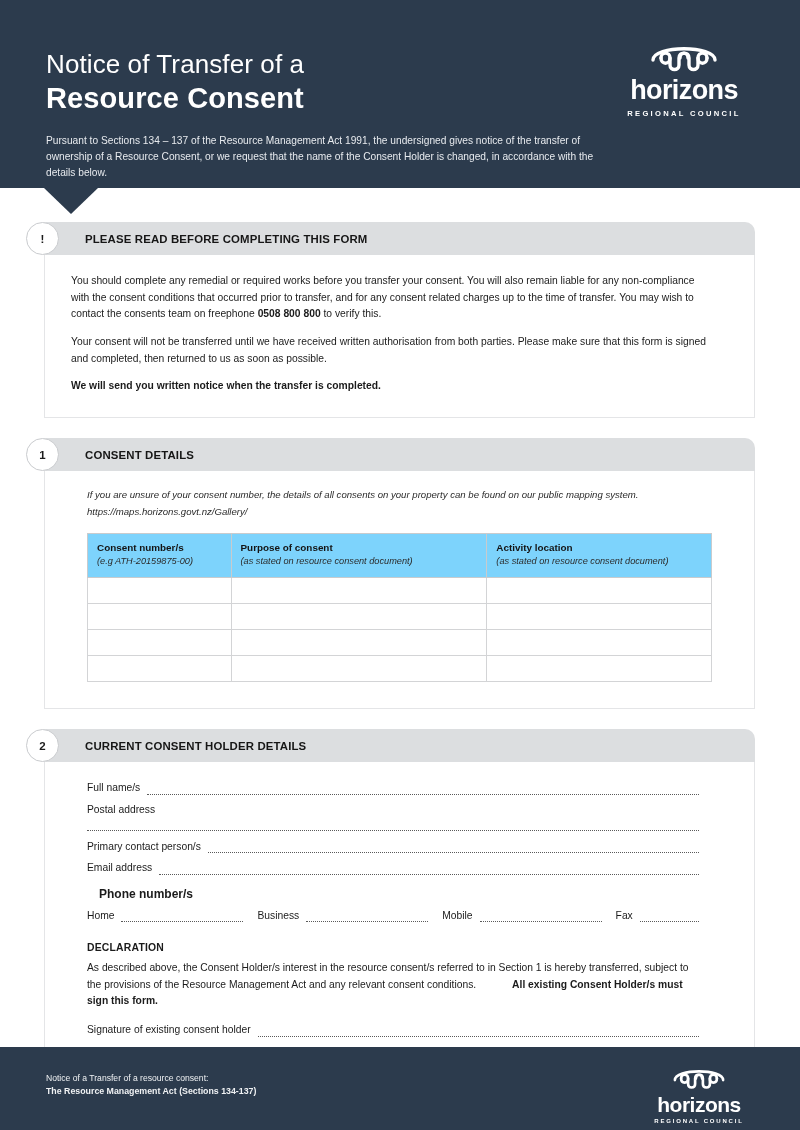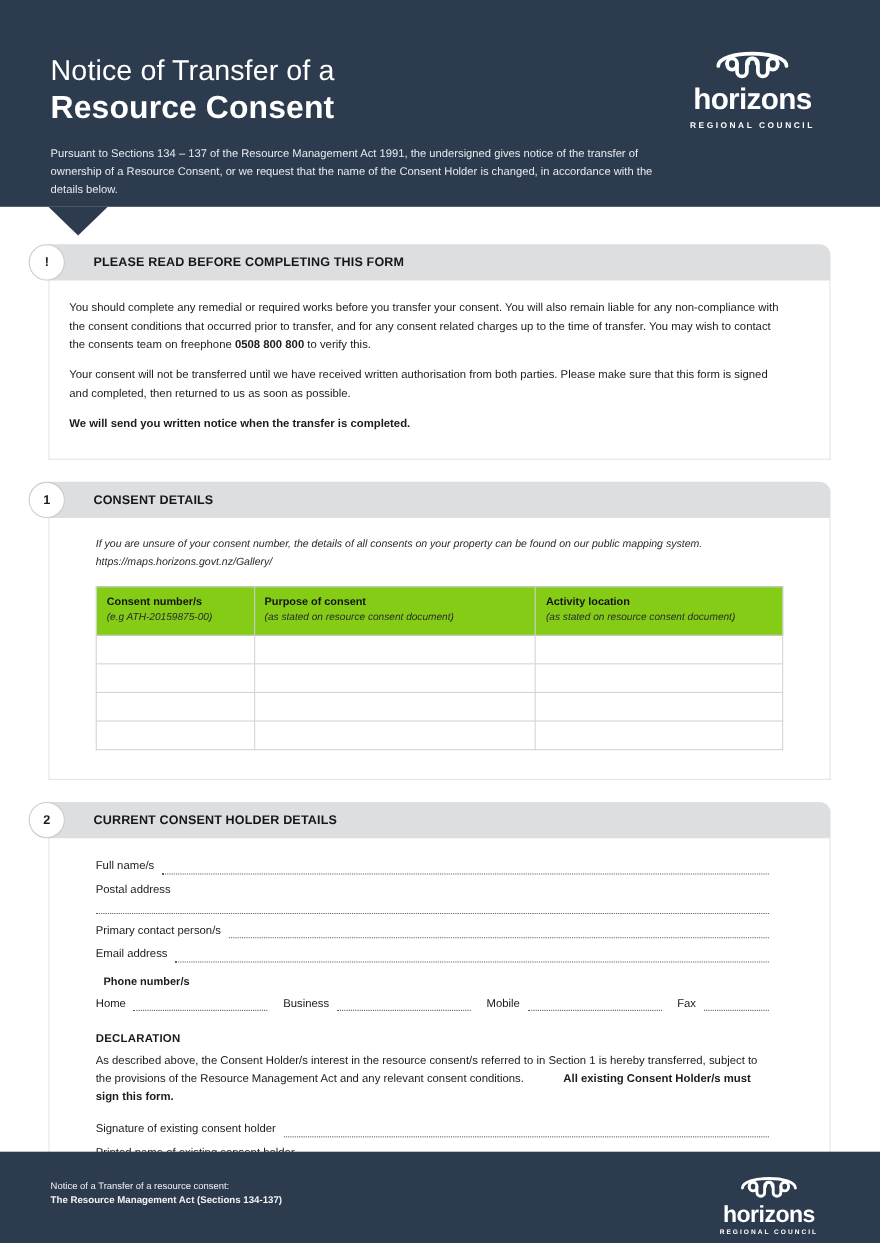--- a/index.html
+++ b/index.html
@@ -135,21 +135,21 @@
   .sec-body {
     background: #ffffff;
     border: 1px solid #e4e5e7;
     border-top: none;
     margin-left: 18px;
     margin-right: 19px;
     box-sizing: border-box;
   }
 
   
-  .read-body { padding: 18px 42px 22px 18px; }
+  .read-body { padding: 18px 42px 22px 26px; }
   .read-body p {
     margin: 0 0 11px 0;
     font-size: 10.3px;
     line-height: 1.62;
     color: #1b1b1b;
   }
   .read-body p:last-child { margin-bottom: 0; }
   .read-body b { font-weight: 700; }
 
   
@@ -160,21 +160,21 @@
     line-height: 1.75;
     color: #2a2a2a;
     margin: 0 0 12px 0;
   }
   table.consent {
     width: 100%;
     border-collapse: collapse;
     table-layout: fixed;
   }
   table.consent th {
-    background: #84cc16;
+    background: #7dd3fc;
     border: 1px solid #c9cbcd;
     text-align: left;
     padding: 8px 9px 9px 9px;
     vertical-align: top;
   }
   table.consent td {
     border: 1px solid #d3d4d6;
     height: 25px;
     padding: 0;
   }
@@ -223,23 +223,23 @@
     color: #1b1b1b;
     margin: 0 0 14px 0;
     line-height: 1.2;
   }
   .fullrule {
     border-bottom: 1.6px dotted #5a5a5a;
     height: 0;
     margin-bottom: 10px;
   }
   .phone-head {
-    font-size: 10px;
-    font-weight: 700;
-    margin: 12px 0 9px 7px;
+    font-size: 12px;
+    font-weight: 700;
+    margin: 12px 0 9px 12px;
   }
 
   .decl-title {
     font-size: 10.4px;
     font-weight: 700;
     letter-spacing: 0.2px;
     margin: 20px 0 7px 0;
   }
   .decl-text {
     font-size: 10.3px;

